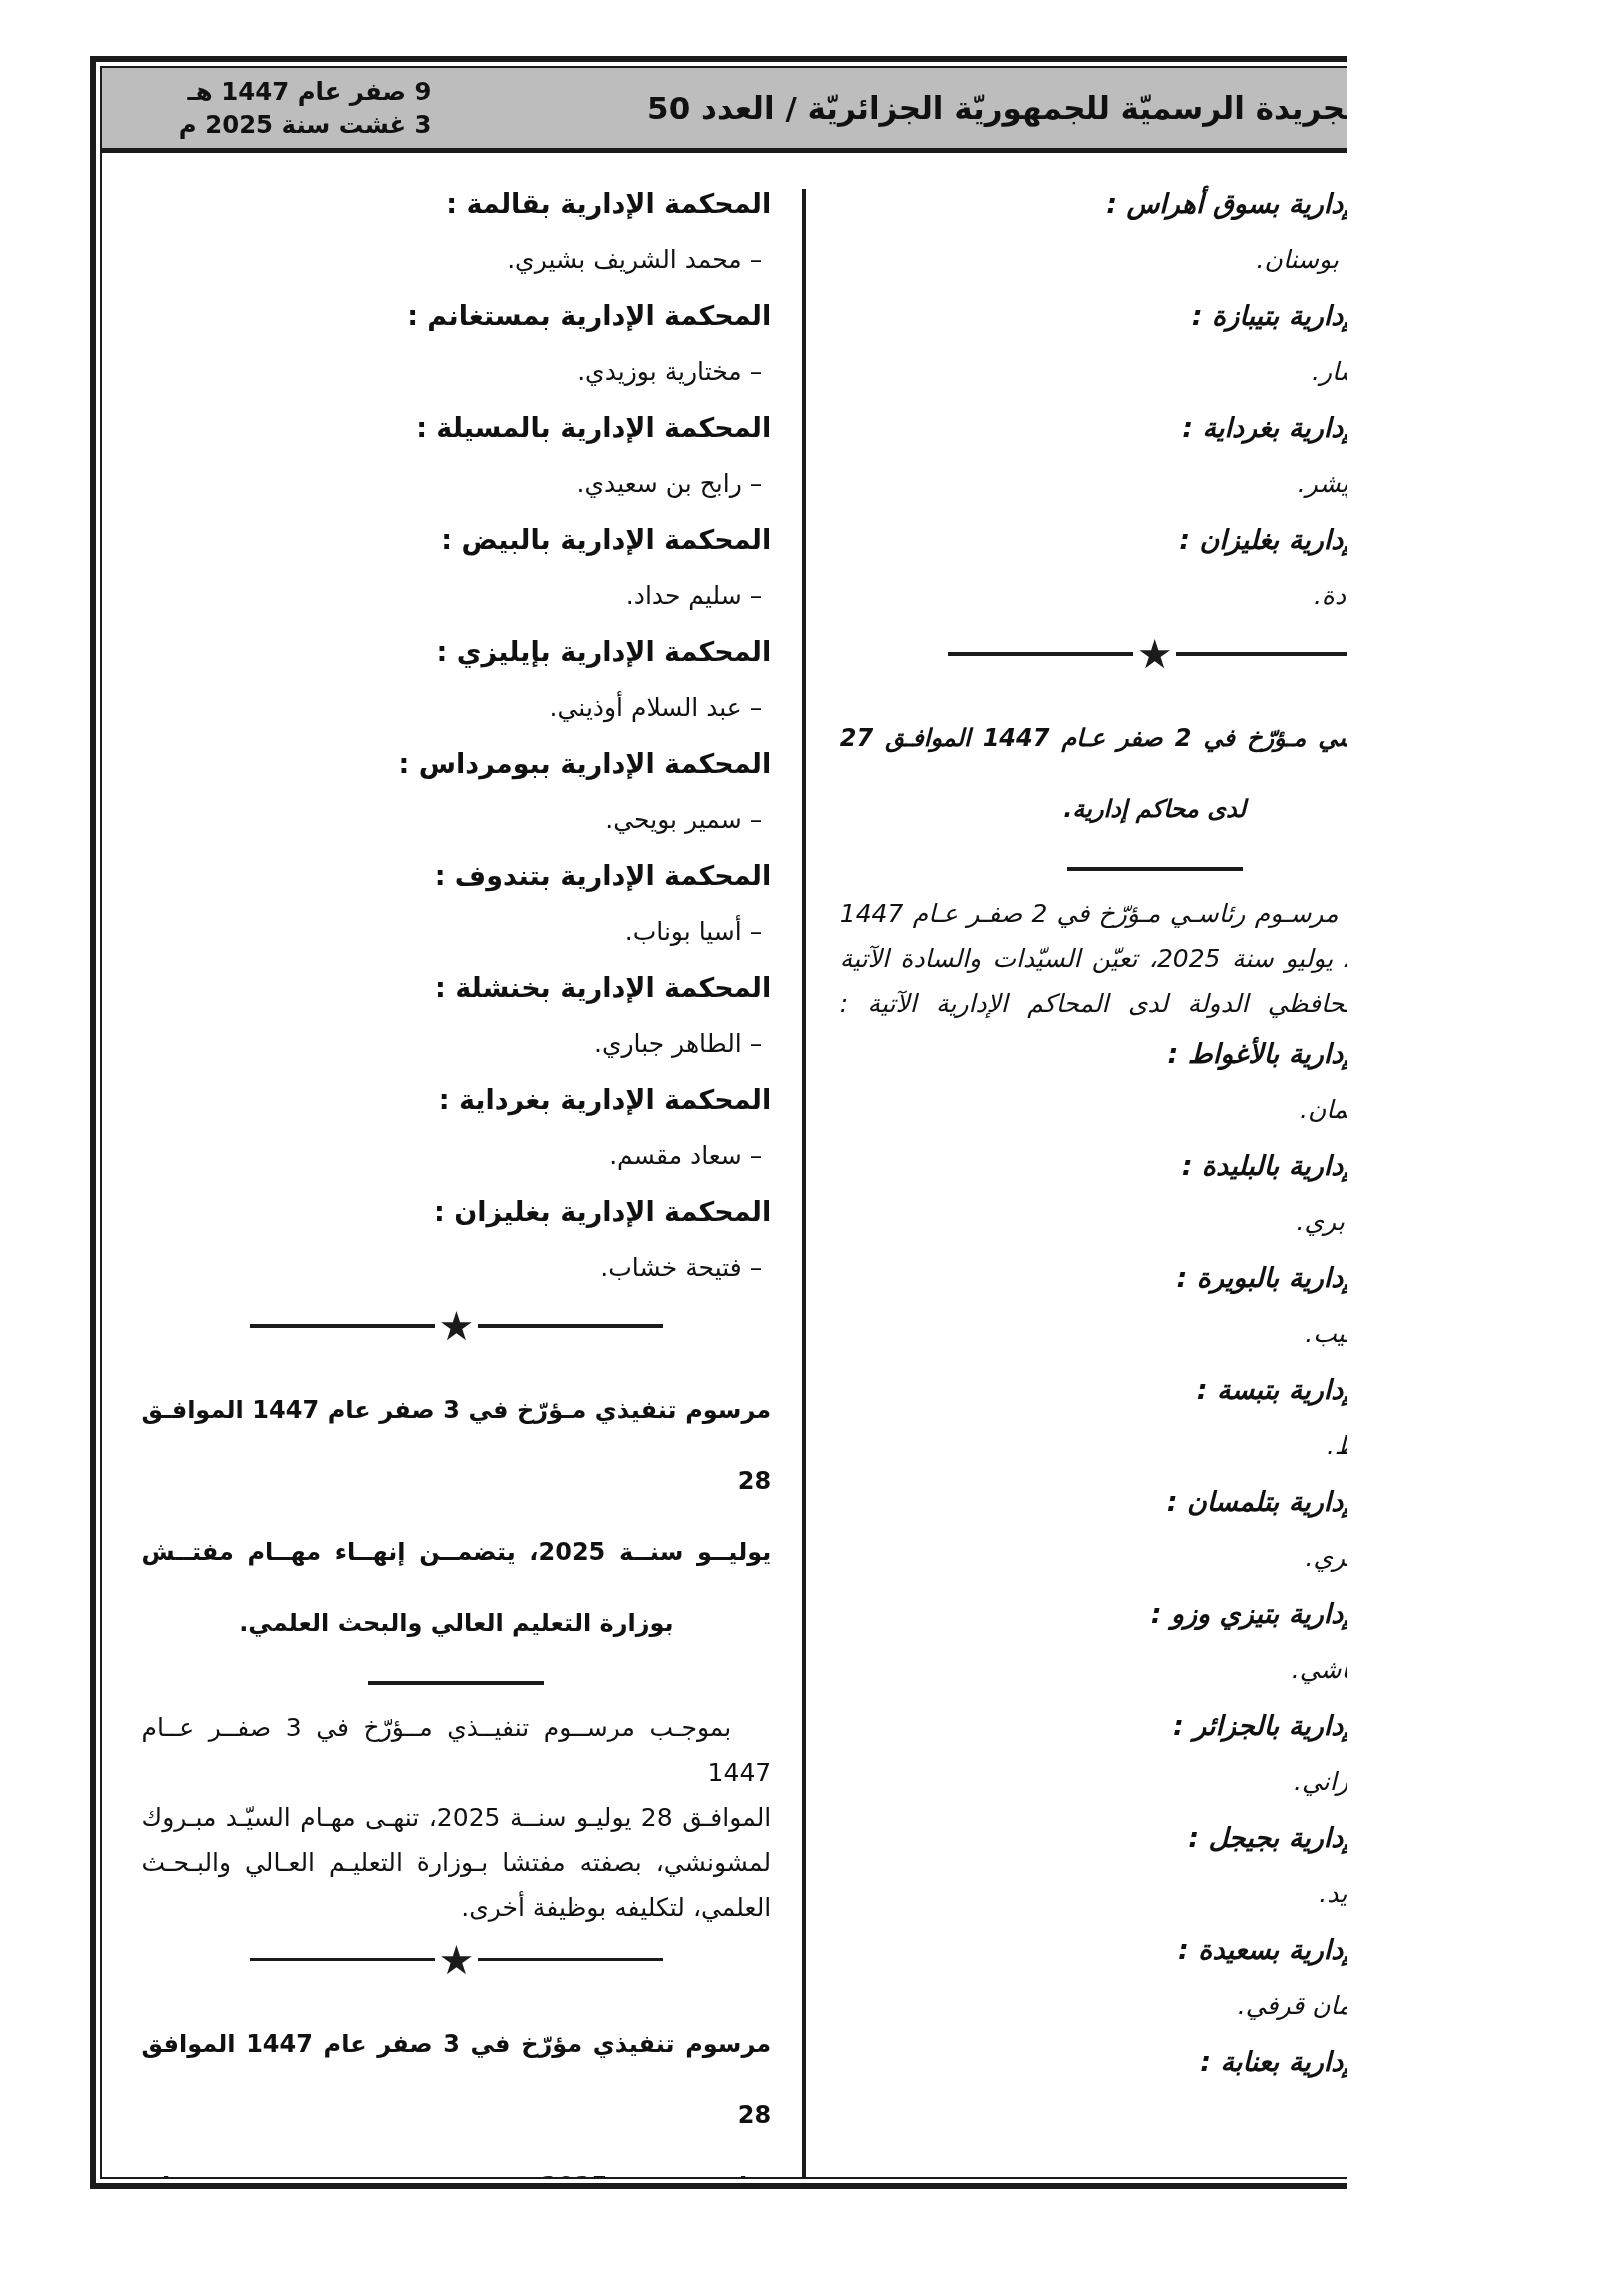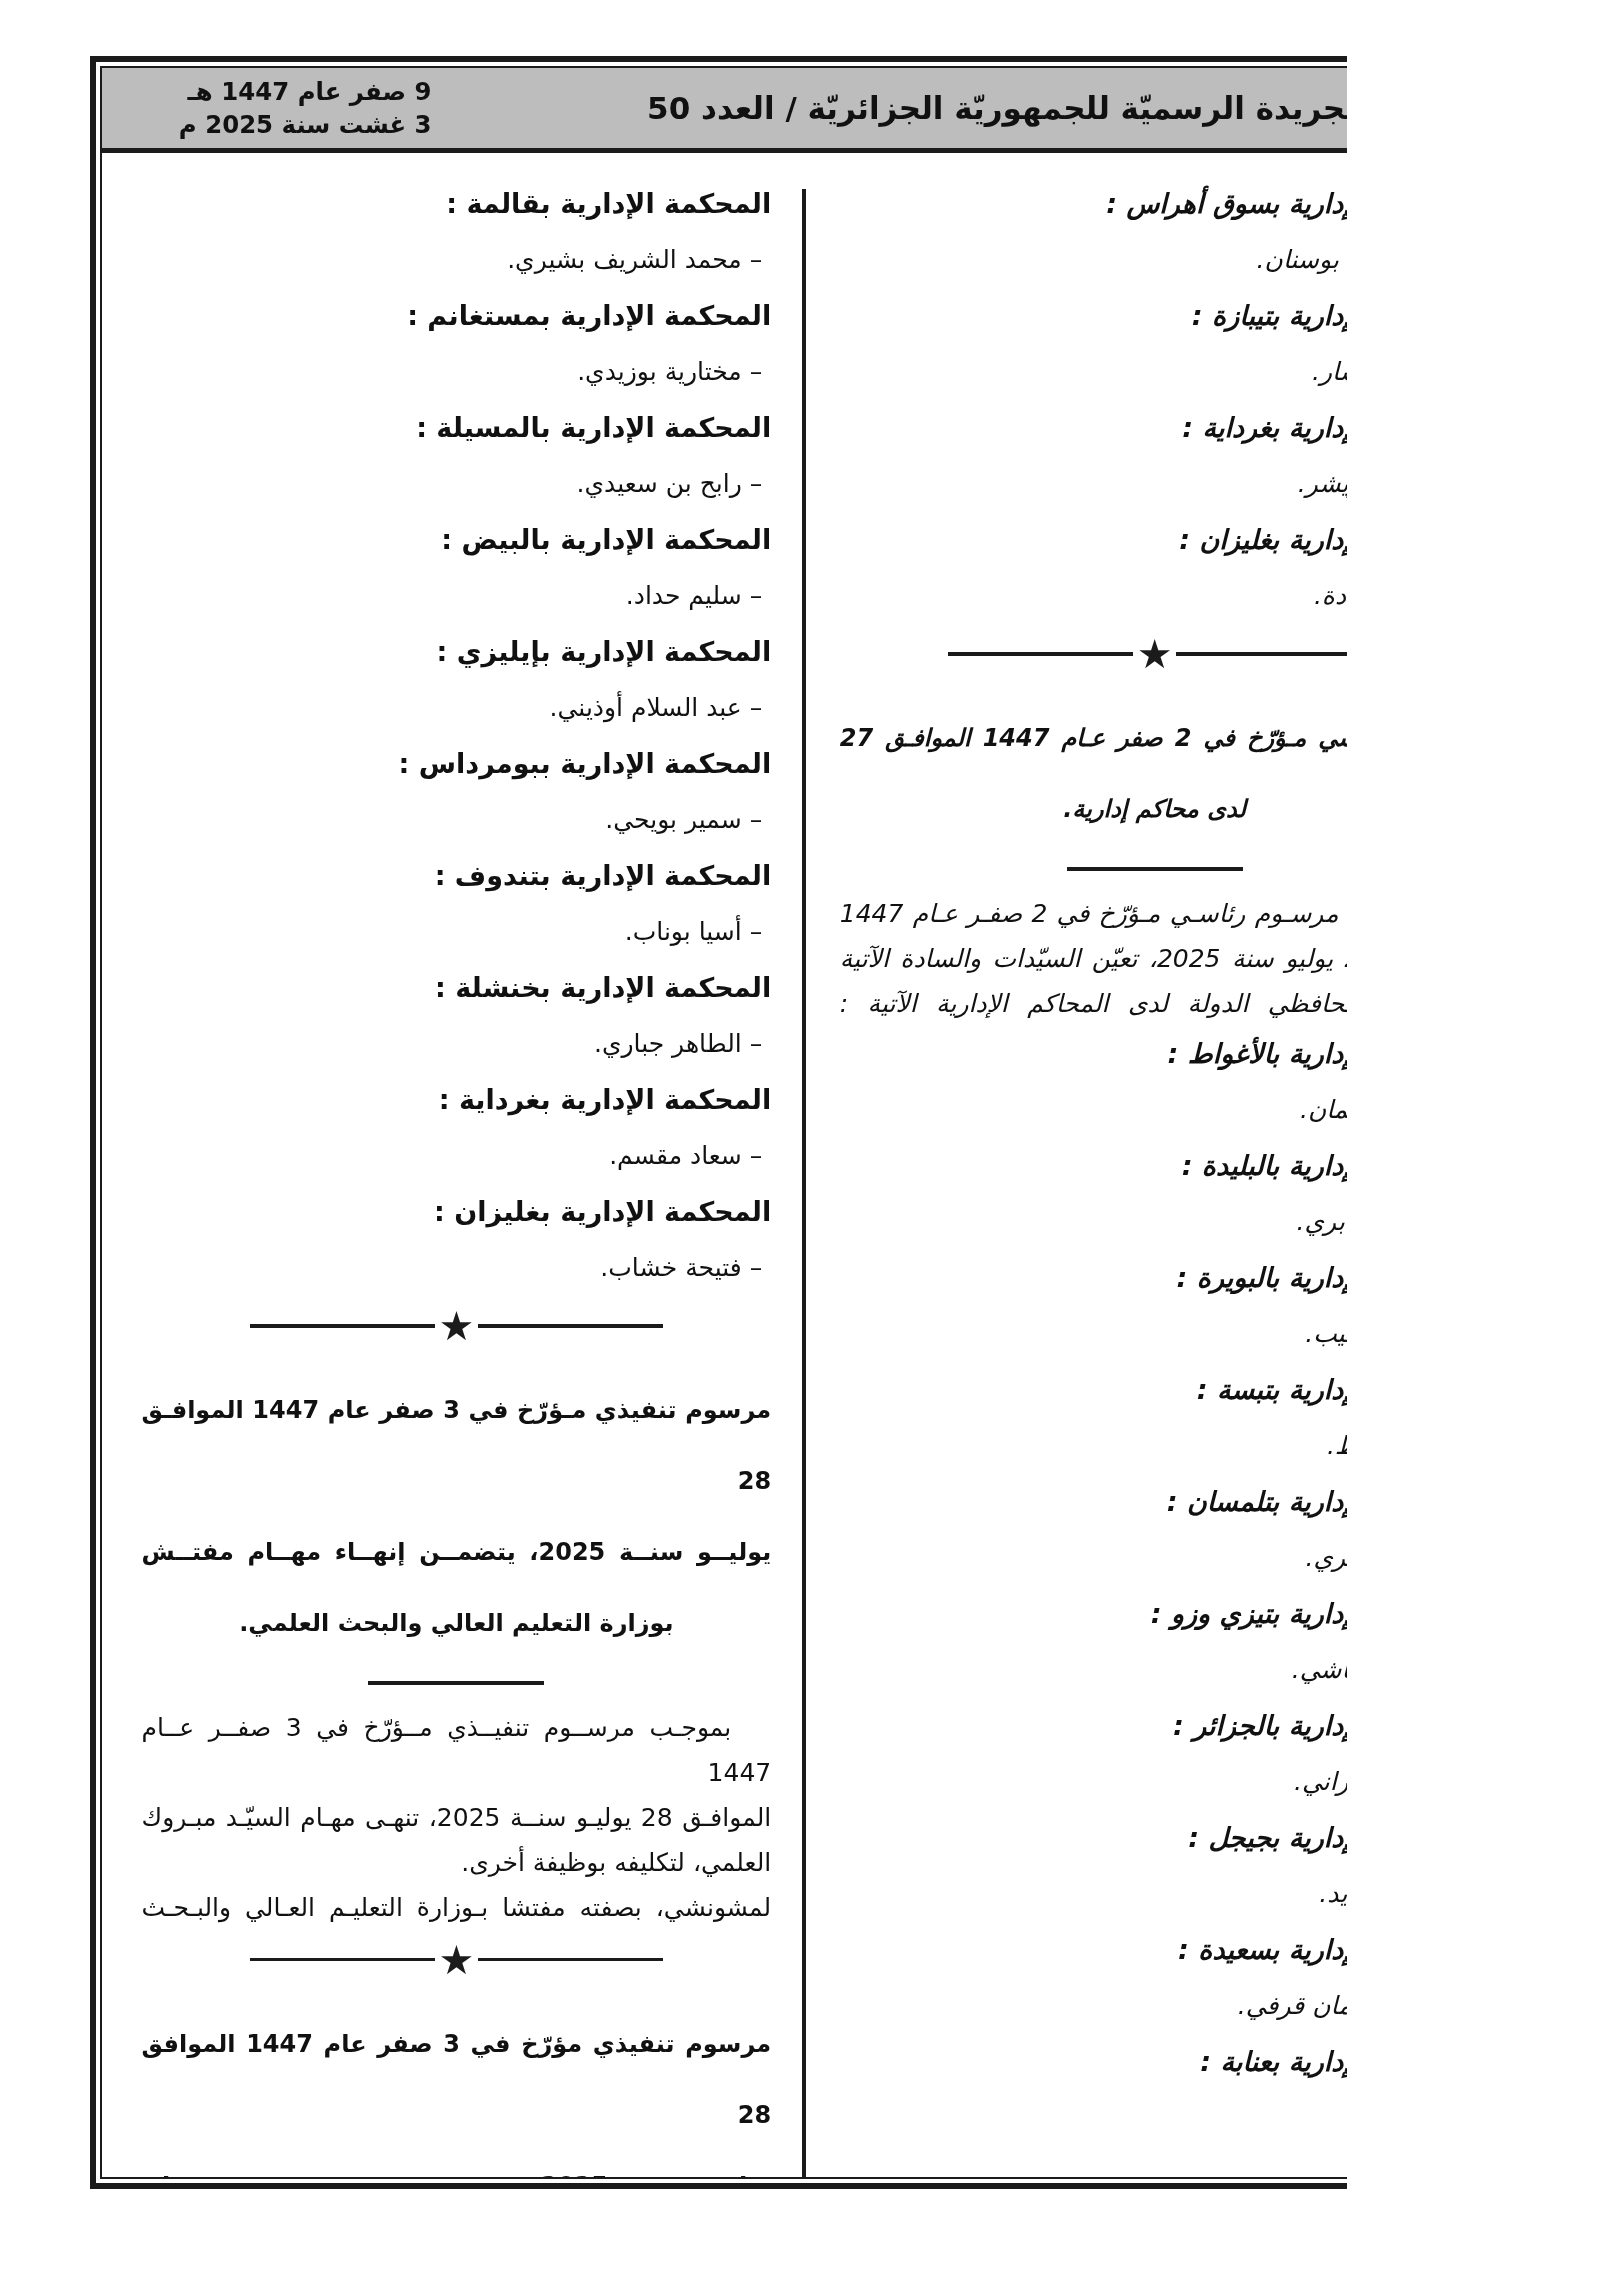--- a/index.html
+++ b/index.html
@@ -166,22 +166,22 @@
             <div class="dline fill">مرسوم تنفيذي مـؤرّخ في 3 صفر عام 1447 الموافـق 28</div>
             <div class="dline fill">يوليــو سنــة 2025، يتضمــن إنهــاء مهــام مفتــش</div>
             <div class="dline center">بوزارة التعليم العالي والبحث العلمي.</div>
           </div>
 
           <div class="rule"></div>
 
           <div class="para">
             <div class="pline fill indent">بموجـب مرســوم تنفيــذي مــؤرّخ في 3 صفــر عــام 1447</div>
             <div class="pline fill">الموافـق 28 يوليـو سنــة 2025، تنهـى مهـام السيّـد مبـروك</div>
+            <div class="pline fill">لمشونشي، بصفته مفتشا بـوزارة التعليـم العـالي والبـحـث</div>
             <div class="pline end">العلمي، لتكليفه بوظيفة أخرى.</div>
-            <div class="pline fill">لمشونشي، بصفته مفتشا بـوزارة التعليـم العـالي والبـحـث</div>
           </div>
 
           <div class="star-sep">
             <span class="sline"></span>
             <span class="star">★</span>
             <span class="sline"></span>
           </div>
 
           <div class="decree">
             <div class="dline fill">مرسوم تنفيذي مؤرّخ في 3 صفر عام 1447 الموافق 28</div>

